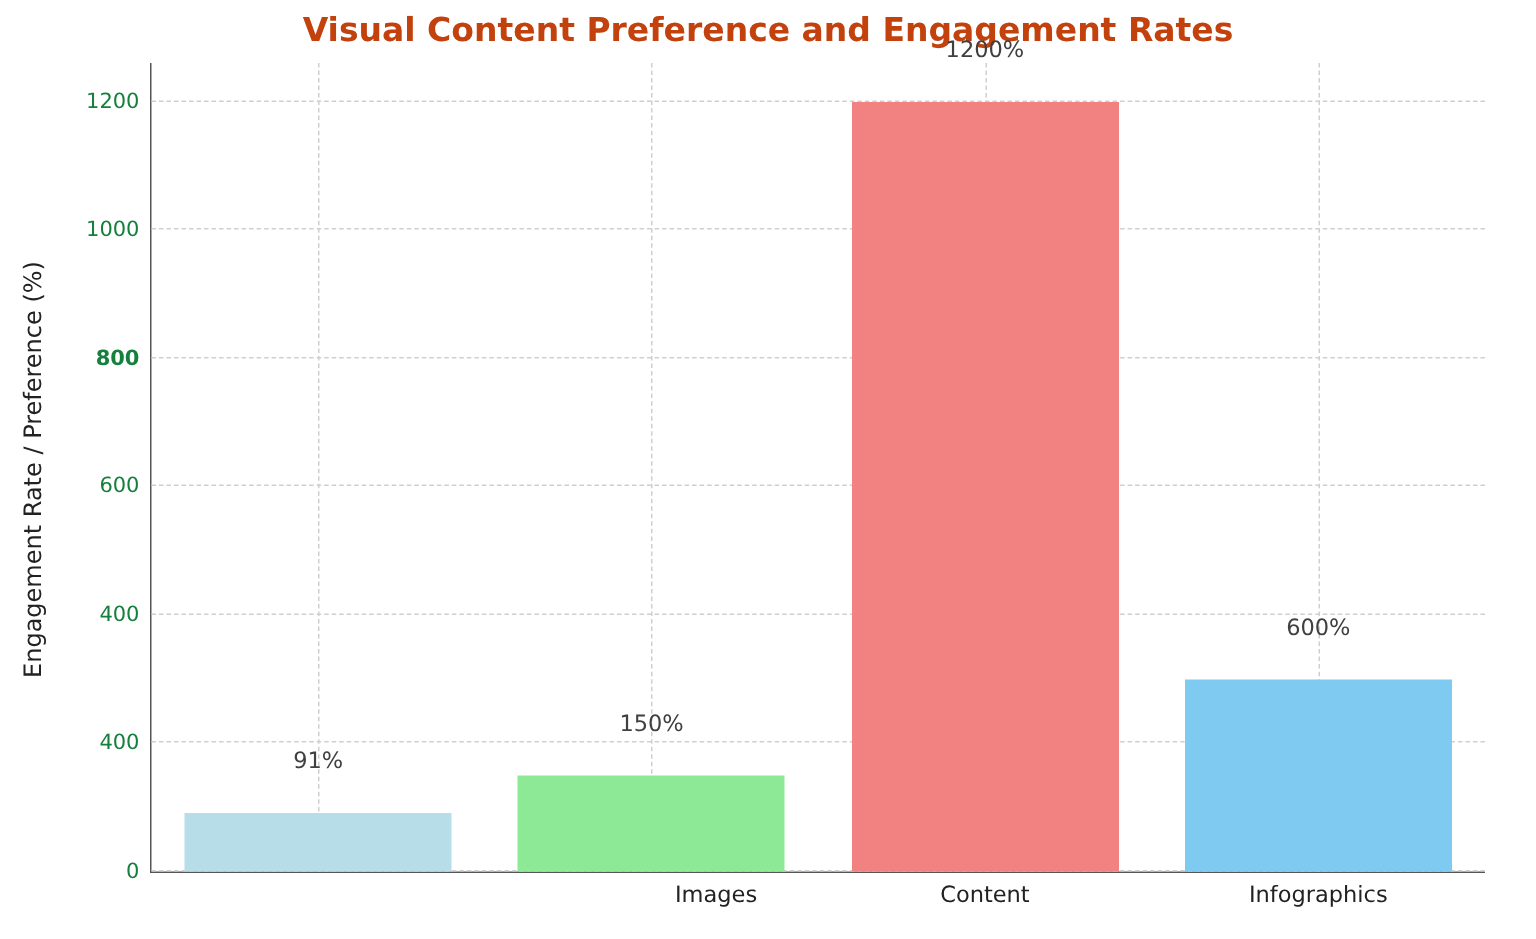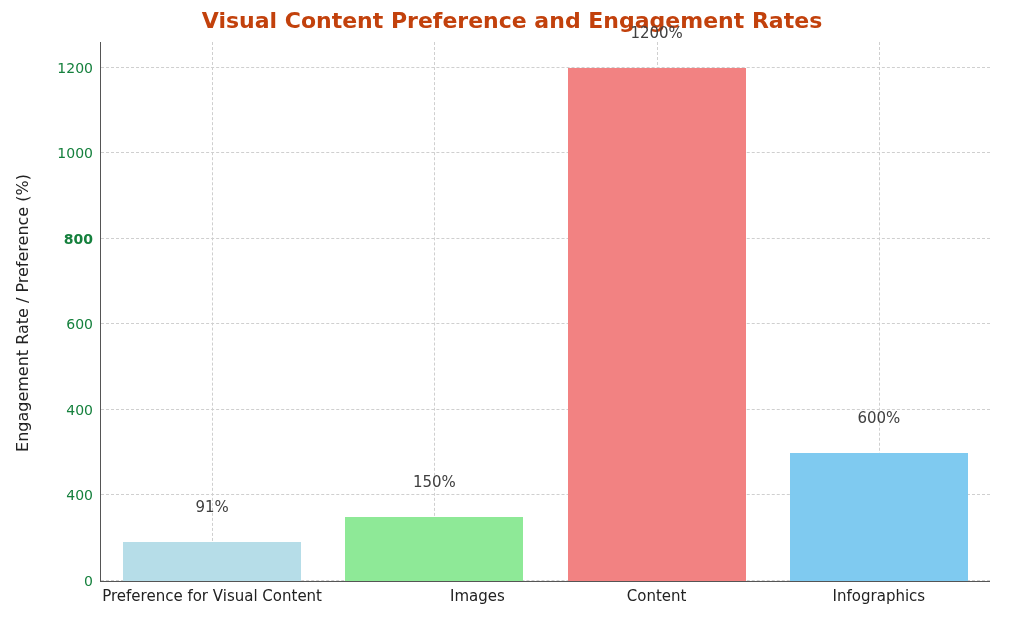--- a/index.html
+++ b/index.html
@@ -132,19 +132,18 @@
     <div class="bar" style="left:2.500%;width:20.000%;height:7.222%;background:#b6dde8;"></div>
     <div class="bar" style="left:27.500%;width:20.000%;height:11.905%;background:#8ee997;"></div>
     <div class="bar" style="left:52.500%;width:20.000%;height:95.238%;background:#f28282;"></div>
     <div class="bar" style="left:77.500%;width:20.000%;height:23.810%;background:#7fcaf0;"></div>
 
     <div class="bar-label" style="left:12.500%;bottom:8.722%;text-align:right;">91%</div>
     <div class="bar-label" style="left:37.500%;bottom:13.405%;">150%</div>
     <div class="bar-label" style="left:62.500%;bottom:96.738%;">1200%</div>
     <div class="bar-label" style="left:87.500%;bottom:25.310%;">600%</div>
 
-    <div class="xtick" style="left:12.5%;">Preference for Visual Content</div>
     <div class="xtick" style="left:37.5%;margin-left:43px;">Images</div>
     <div class="xtick" style="left:62.5%;">Content</div>
     <div class="xtick" style="left:87.5%;">Infographics</div>
 
   </div>
 </div>
 
 </body></html>

